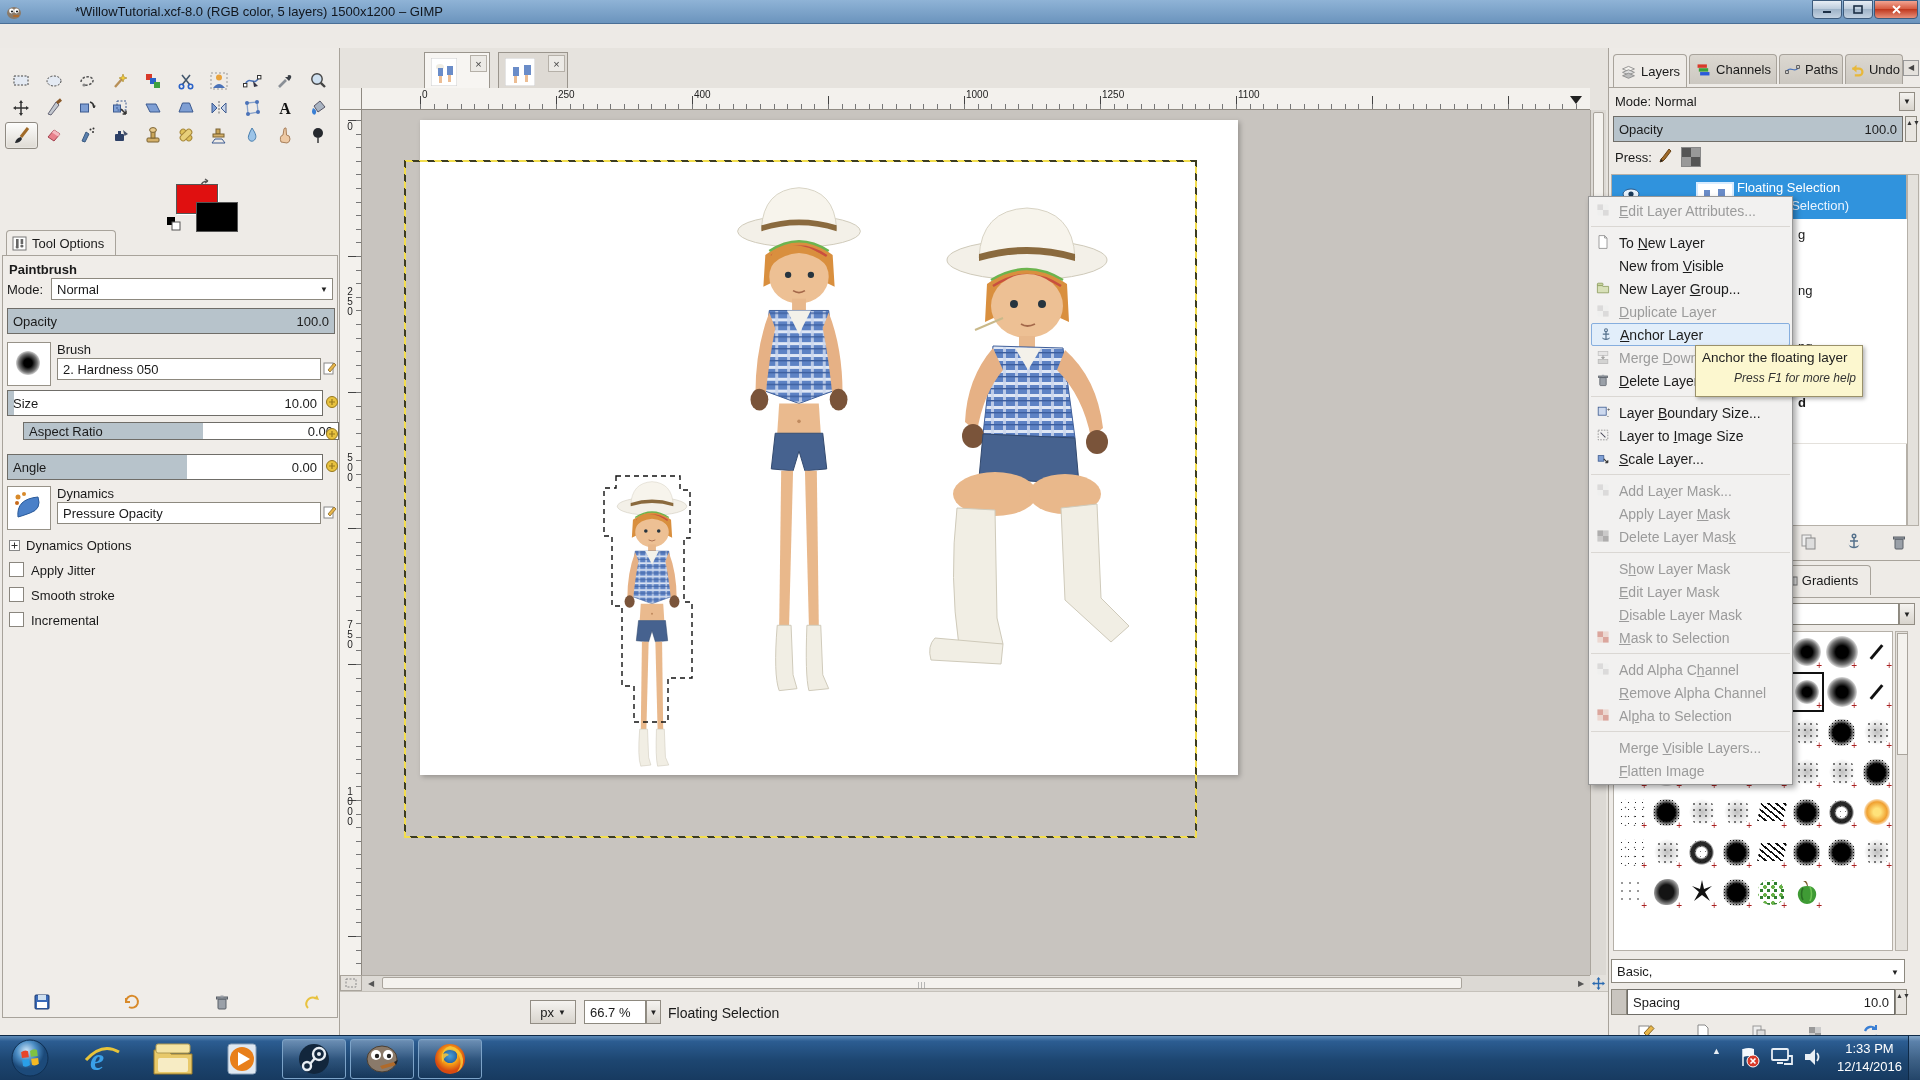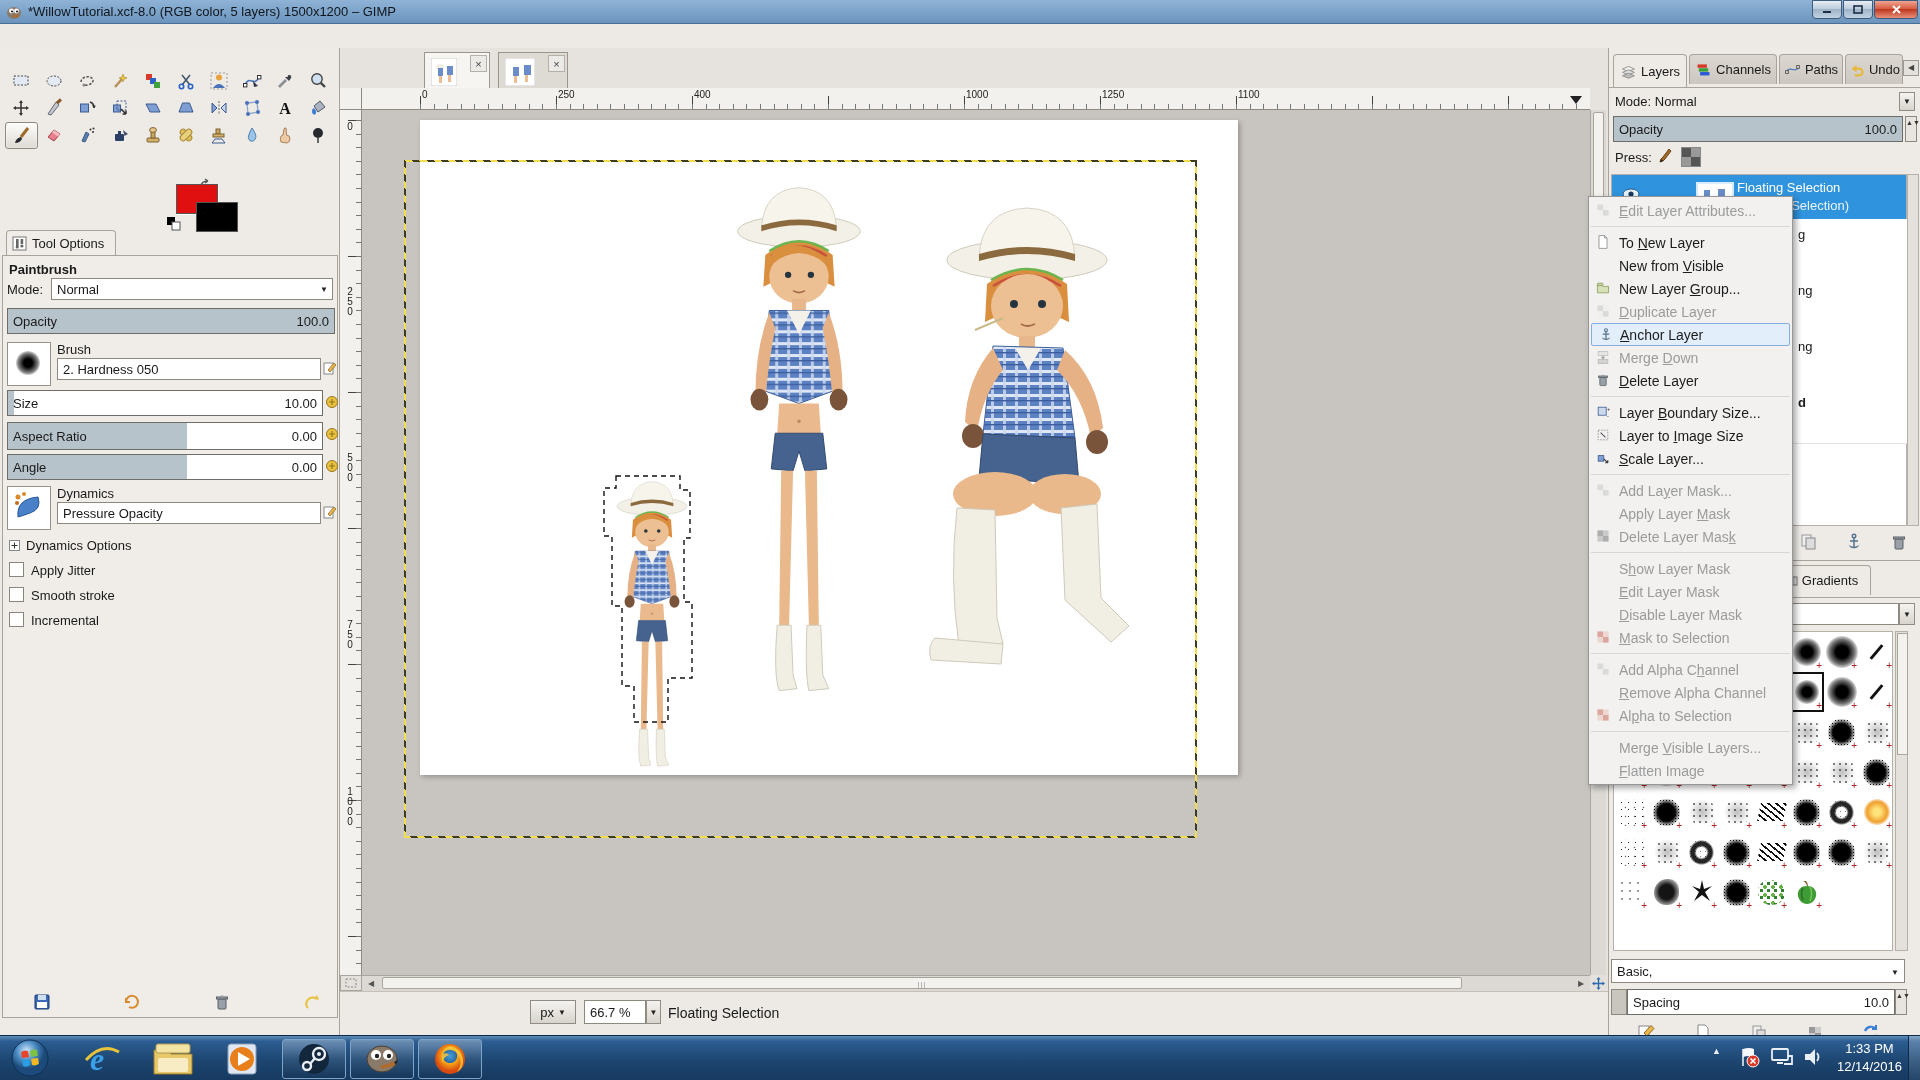--- a/index.html
+++ b/index.html
@@ -3,21 +3,21 @@
 <meta charset="utf-8">
 <style>
   html,body{margin:0;padding:0;background:#444;}
   #screen{position:relative;width:1920px;height:1080px;overflow:hidden;
           font-family:"Liberation Sans",sans-serif;font-size:13px;color:#1a1a1a;
           background:#edeae6;}
   .abs{position:absolute;}
   
   #titlebar{left:0;top:0;width:1920px;height:24px;
     background:linear-gradient(#8fb3d6,#6b94bd);border-bottom:1px solid #4a6f96;
-    display:flex;align-items:center;padding-left:6px;box-sizing:border-box;}
+    display:flex;align-items:center;padding-left:6px;box-sizing:border-box;gap:47px;}
   #titlebar .t{margin-left:6px;font-size:13px;color:#10151c;}
   .wbtn{width:30px;height:19px;margin-left:1px;border:1px solid #3d5b7c;border-radius:0 0 4px 4px;
     background:linear-gradient(#e8eef5,#b9c9da 50%,#9fb4c9 50%,#c3d2e1);display:flex;align-items:center;justify-content:center;
     font-size:11px;color:#222;box-sizing:border-box;}
   .wbtn.close{width:44px;background:linear-gradient(#f2a492,#d4553a 50%,#c03a20 50%,#e8907a);color:#fff;}
   
   #menubar{left:0;top:24px;width:1920px;height:24px;background:#f4f2ee;border-bottom:1px solid #c9c5be;
     display:flex;align-items:center;padding-left:8px;box-sizing:border-box;}
   #menubar span{padding:3px 10px;color:#17191c;}
   
@@ -367,21 +367,21 @@
           <div class="fill" style="width:2%;"></div>
           <span class="lab">Size</span>
           <span class="val">10.00</span>
         </div>
         <div class="abs" style="left:322px;top:138px;">
             <svg width="14" height="16" viewBox="0 0 14 16">
               <circle cx="7" cy="8" r="5.5" fill="#e8c23f" stroke="#96781e"></circle>
               <path d="M4 8 h6 M7 5 v6" stroke="#96781e" stroke-width="1.2"></path>
             </svg>
           </div>
-        <div class="ss" style="left:4px;top:166px;width:316px;height:28px;text-decoration:underline;">
+        <div class="ss" style="left:20px;top:166px;width:316px;height:18px;text-decoration:underline;">
           <div class="fill" style="width:57%;"></div>
           <span class="lab">Aspect Ratio</span>
           <span class="val">0.00</span>
         </div>
         <div class="abs" style="left:322px;top:170px;">
             <svg width="14" height="16" viewBox="0 0 14 16">
               <circle cx="7" cy="8" r="5.5" fill="#e8c23f" stroke="#96781e"></circle>
               <path d="M4 8 h6 M7 5 v6" stroke="#96781e" stroke-width="1.2"></path>
             </svg>
           </div>
@@ -1247,20 +1247,24 @@
       </div>
       <div class="msep"></div>
       <div class="mi dis">
         <span>Merge <u>V</u>isible Layers...</span>
       </div>
       <div class="mi dis">
         <span><u>F</u>latten Image</span>
       </div>
     </div>
 
+  <div id="tooltip" class="abs">
+    <div class="l1">Anchor the floating layer</div>
+    <div class="l2">Press F1 for more help</div>
+  </div>
 
   <div id="taskbar" class="abs">
     <div class="abs" style="left:10px;top:2px;width:40px;height:40px;">
       <svg width="40" height="40" viewBox="0 0 40 40">
           <defs>
             <radialGradient id="orb" cx=".4" cy=".3">
               <stop offset="0" stop-color="#cfe6f8"></stop>
               <stop offset=".55" stop-color="#4a8cc4"></stop>
               <stop offset="1" stop-color="#1c4a7a"></stop>
             </radialGradient>

